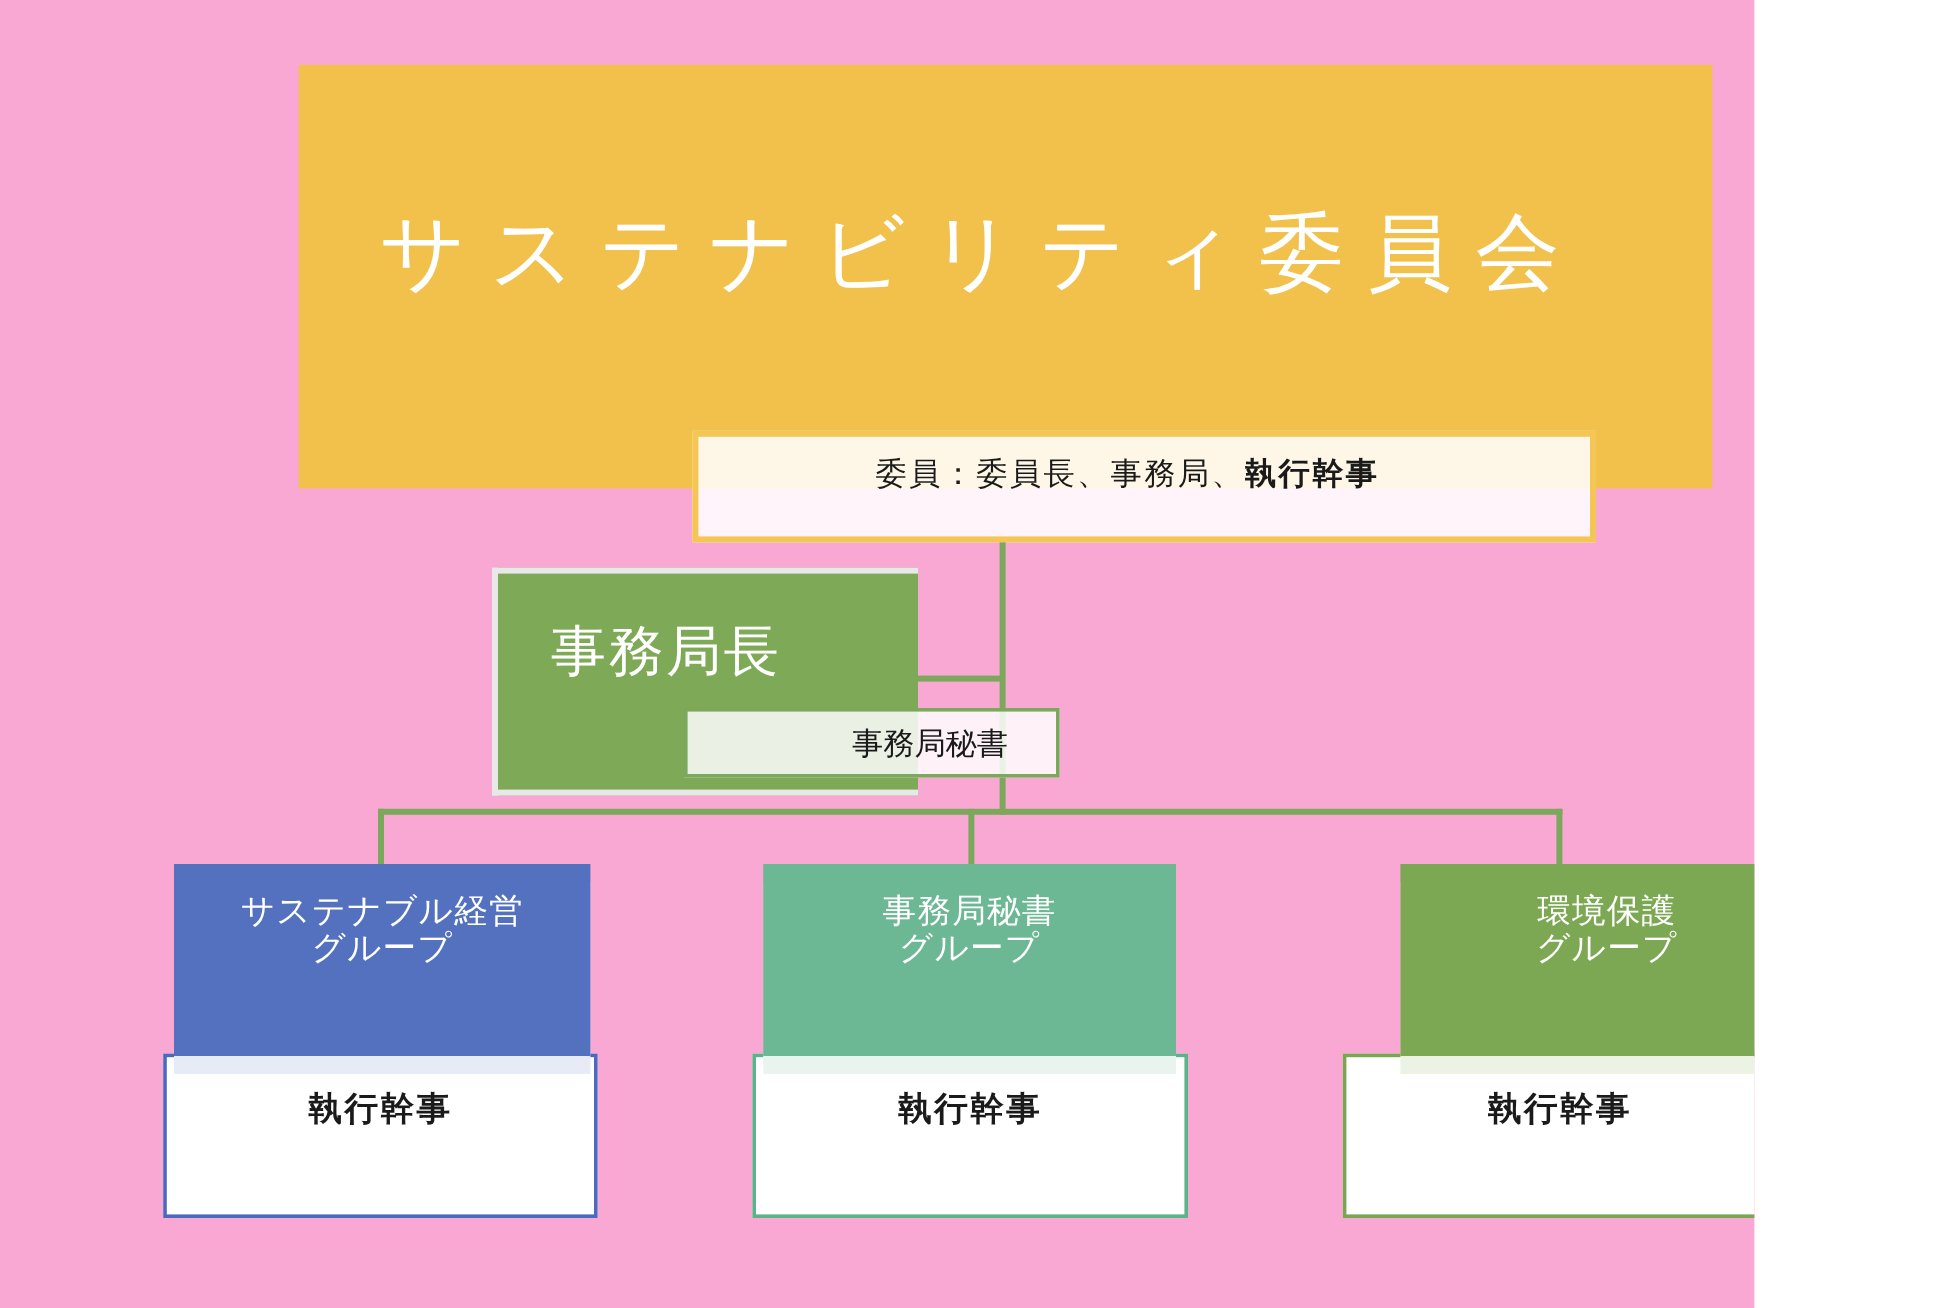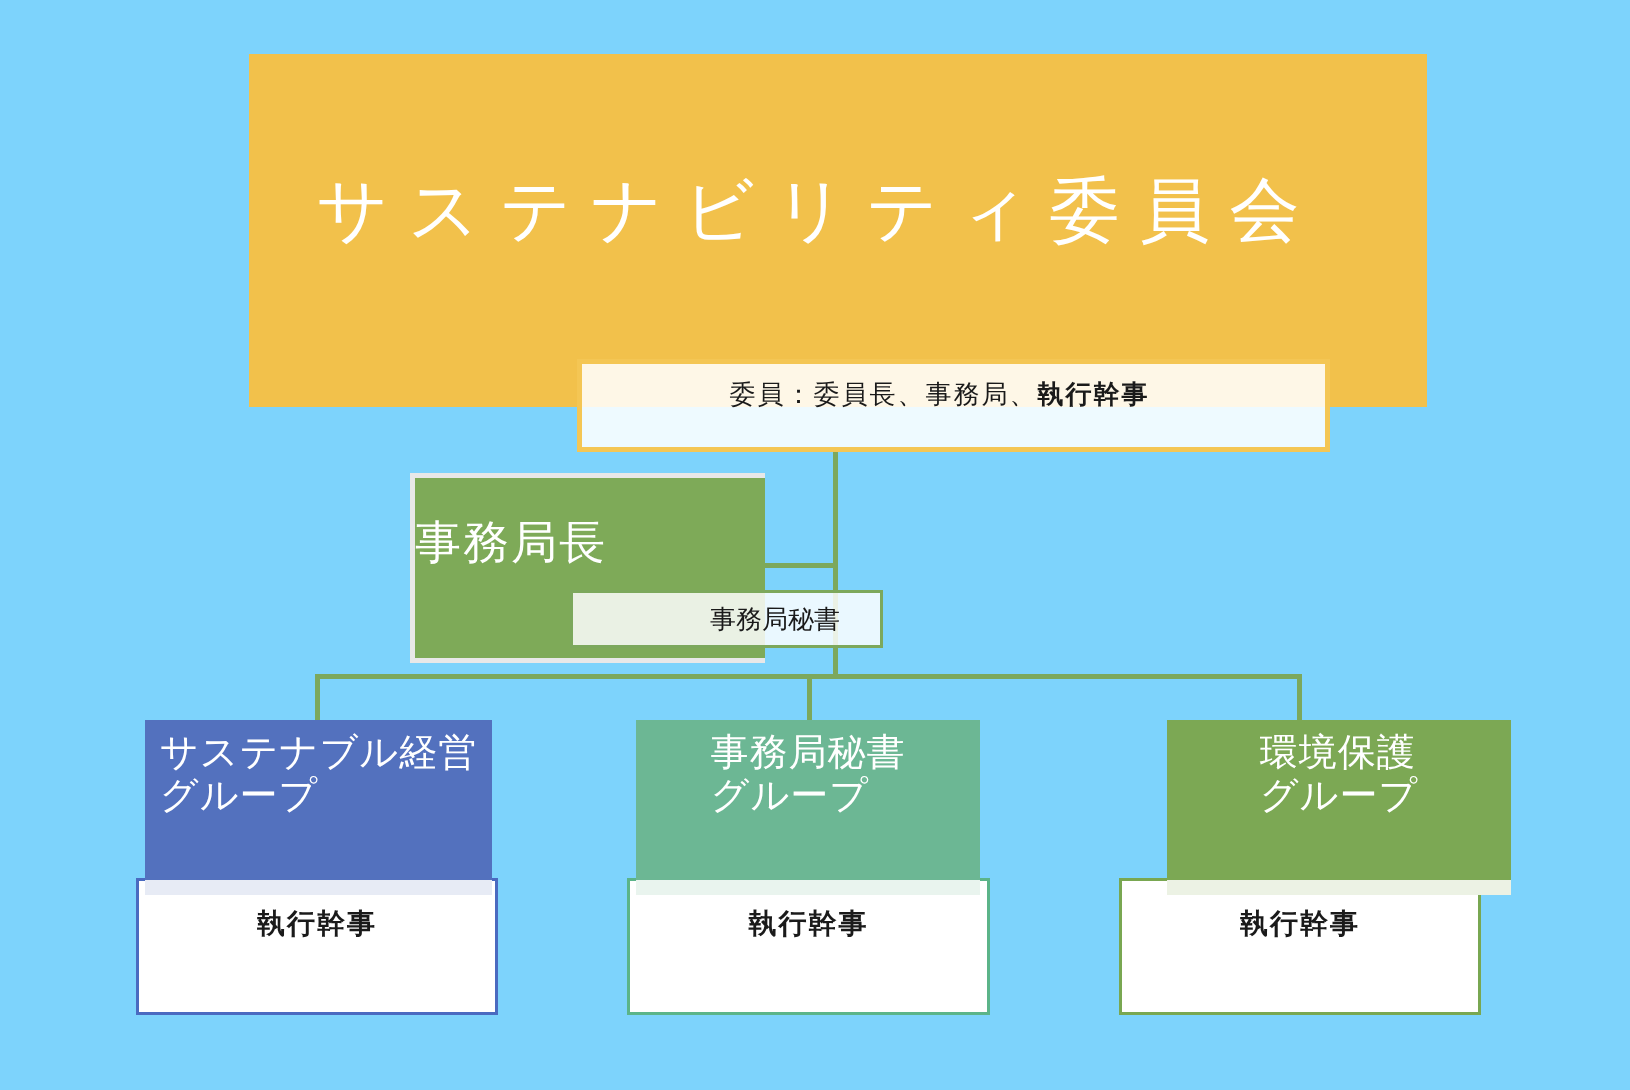--- a/index.html
+++ b/index.html
@@ -1,17 +1,17 @@
 <!DOCTYPE html>
 <html style="--orange: #F2C14B; --note_border: #F4C654; --line_green: #7CA85C; --director_green: #7EAA58; --shadow_gray: #E8E8E8; --blue: #5371BE; --blue_border: #4A6AC0; --blue_shadow: #E7EBF5; --teal: #6CB794; --teal_border: #5BB489; --teal_shadow: #E9F4EE; --green: #7CA854; --green_border: #79A751; --green_shadow: #ECF2E4; --ink: #1A1A1A;"><head>
 <meta charset="utf-8">
 <style>
   html,body{margin:0;padding:0;background:#ffffff;}
   .canvas{
-    position:relative;width:1630px;height:1090px;background:#7dd3fc;overflow:hidden;
+    position:relative;width:1462px;height:1090px;background:#f9a8d4;overflow:hidden;
     font-family:"Liberation Sans","DejaVu Sans",sans-serif;
   }
   
   .committee{
     position:absolute;left:249px;top:54px;width:1178px;height:353px;
     background:var(--orange);
     display:flex;align-items:center;justify-content:center;
     padding:0 40px 40px 0;box-sizing:border-box;
   }
   .committee-title{
@@ -35,21 +35,21 @@
   }
   .members-note{font-size:26px;letter-spacing:2px;color:var(--ink);white-space:nowrap;margin-left:32px;}
   .members-note .bold{font-weight:700;}
   
   .director{
     position:absolute;left:410px;top:473px;width:355px;height:190px;box-sizing:border-box;
     background:var(--director_green);
     border-left:5px solid var(--shadow_gray);
     border-top:5px solid var(--shadow_gray);
     border-bottom:5px solid var(--shadow_gray);
-    display:flex;align-items:center;
+    display:flex;align-items:center;justify-content:center;
     padding:0 70px 50px 0;
   }
   .director-label{
     color:#ffffff;font-family:"DejaVu Serif","Liberation Serif",serif;
     font-size:46px;letter-spacing:2px;white-space:nowrap;
   }
   
   .secretary{
     position:absolute;left:570px;top:590px;width:313px;height:58px;box-sizing:border-box;
     background:rgba(255,255,255,0.84);border:3px solid var(--line_green);
@@ -64,21 +64,21 @@
     padding-bottom:45px;
   }
   .role-label{font-size:28px;font-weight:700;letter-spacing:2px;color:var(--ink);white-space:nowrap;}
   .gcolor{
     position:absolute;top:720px;height:160px;
     display:flex;align-items:center;justify-content:center;
     padding-bottom:52px;box-sizing:border-box;
   }
   .gtitle{
     color:#ffffff;font-family:"DejaVu Serif","Liberation Serif",serif;
-    font-size:38px;line-height:1.12;text-align:left;letter-spacing:1px;white-space:nowrap;
+    font-size:28px;line-height:1.12;text-align:center;letter-spacing:1px;white-space:nowrap;
   }
   .g1w{left:136px;width:362px;border:3px solid var(--blue_border);}
   .g1c{left:145px;width:347px;background:var(--blue);box-shadow:0 15px 0 0 var(--blue_shadow);}
   .g2w{left:627px;width:363px;border:3px solid var(--teal_border);}
   .g2c{left:636px;width:344px;background:var(--teal);box-shadow:0 15px 0 0 var(--teal_shadow);}
   .g3w{left:1119px;width:362px;border:3px solid var(--green_border);}
   .g3c{left:1128px;width:344px;background:var(--green);box-shadow:0 15px 0 0 var(--green_shadow);margin-left:39px;}
 </style>
 </head>
 <body>

